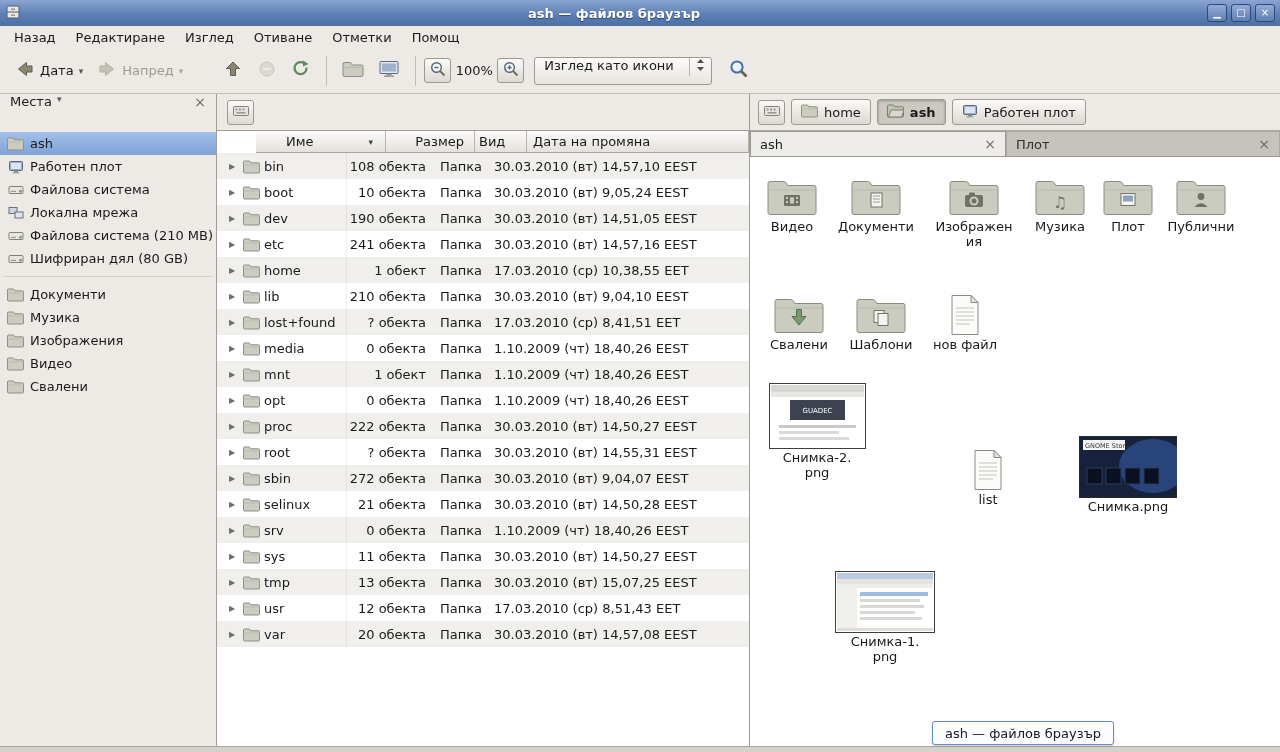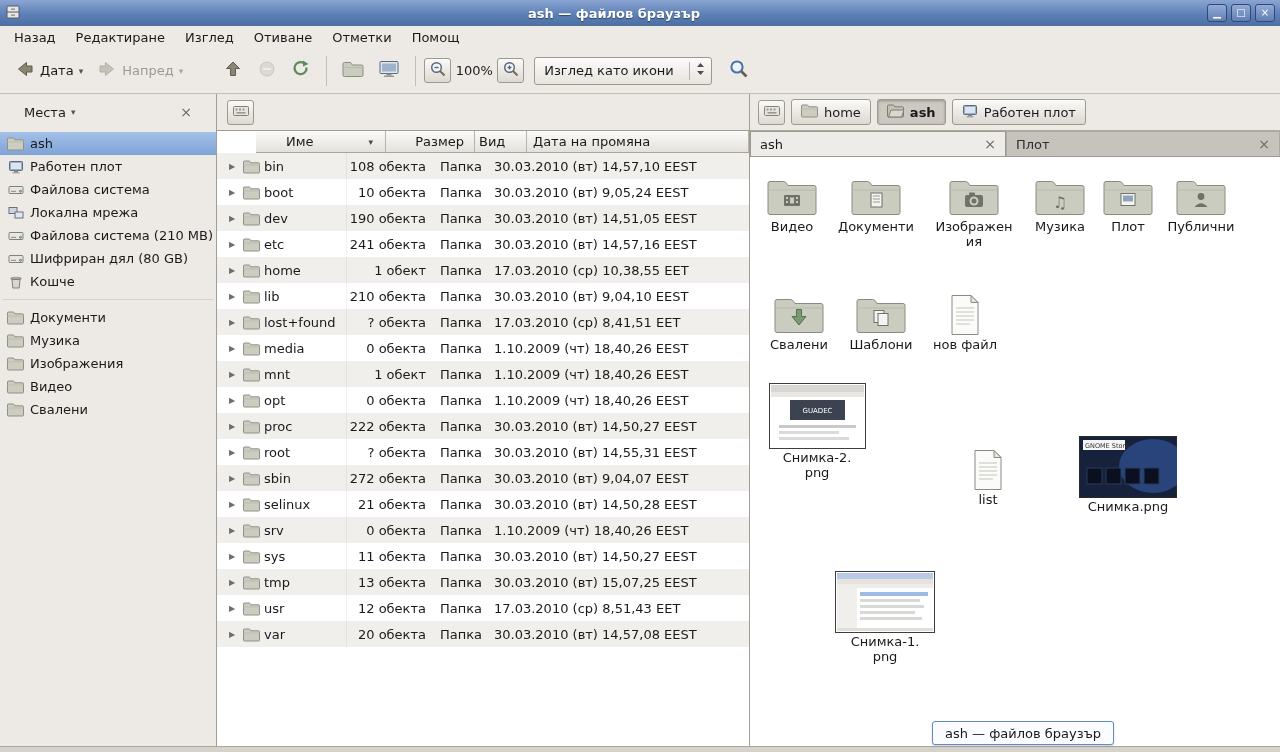--- a/index.html
+++ b/index.html
@@ -27,33 +27,33 @@
   .tbtn { display:flex; align-items:center; gap:5px; padding:5px 7px; border-radius:3px; }
   .tbtn.disabled { color:#9e9a92; }
   .tbtn.disabled svg { opacity:.4; }
   .dd { font-size:9px; color:#555; }
   .disabled .dd { color:#aaa69e; }
   .tsep { width:1px; height:30px; background:#c2beb6; margin:0 8px; flex:0 0 1px; }
   .tgap { width:26px; flex:0 0 26px; }
   .mini-btn { width:27px; height:25px; border:1px solid #9d998f; border-radius:3px;
     background:linear-gradient(#fbfaf8,#ddd9d2); display:flex; align-items:center; justify-content:center; }
   .zoom-label { width:46px; text-align:center; }
-  .combo { height:28px; margin-left:10px; min-width:178px; display:flex; align-items:center;
+  .combo { height:28px; margin-left:10px; min-width:178px; display:flex; align-items:flex-start;
     border:1px solid #9d998f; border-radius:3px; background:linear-gradient(#fcfbfa,#e8e4de);
     padding:0 6px 0 9px; }
   .combo-text { flex:1; }
   .combo-div { width:1px; height:18px; background:#b8b4ac; margin:0 6px; }
   .search-btn { margin-left:10px; }
 
   
   .main { flex:1; display:flex; min-height:0; }
 
   
   .sidebar { width:217px; flex:0 0 217px; border-right:1px solid #a19d95; display:flex; flex-direction:column; }
-  .side-head { height:36px; flex:0 0 36px; display:flex; align-items:center; padding:0 24px; gap:5px; }
+  .side-head { height:36px; flex:0 0 36px; display:flex; padding:0 10px; gap:5px; }
   .side-close { margin-left:auto; color:#6e6a63; font-size:14px; }
   .side-list { flex:1; padding-top:2px; }
   .side-item { height:23px; display:flex; align-items:center; gap:6px; padding:0 7px; white-space:nowrap; }
   .side-item.selected { background:linear-gradient(#a3c0e8,#7fa3d7); }
   .side-ico { width:17px; display:flex; justify-content:center; flex:0 0 17px; }
   .side-sep { height:1px; background:#d5d2cb; margin:6px 3px; }
 
   
   .pane-left { width:533px; flex:0 0 533px; border-right:1px solid #a19d95; display:flex; flex-direction:column; }
   .pane-top { height:36px; flex:0 0 36px; display:flex; align-items:center; padding:0 10px; }
@@ -269,30 +269,20 @@
           <div class="side-item">
             <span class="side-ico">
               <svg width="16" height="16" viewBox="0 0 16 16">
                 <rect x="1" y="4.5" width="14" height="7" rx="1" fill="#e8e6e0" stroke="#82807a"></rect>
                 <rect x="3" y="8.8" width="5" height="1.2" fill="#9a988f"></rect>
                 <circle cx="12.5" cy="9.3" r="1" fill="#9fc08f" stroke="#6d8a60"></circle>
               </svg>
             </span>
             <span class="side-label">Шифриран дял (80 GB)</span>
           </div>
-          <div class="side-item">
-            <span class="side-ico">
-              <svg width="16" height="16" viewBox="0 0 16 16">
-                <path d="M4 5.5 L12 5.5 L11.2 14 L4.8 14 Z" fill="#d7d5cd" stroke="#82807a"></path>
-                <rect x="3" y="3.8" width="10" height="1.6" rx="0.5" fill="#b6b4ac" stroke="#82807a"></rect>
-                <rect x="6.5" y="2.5" width="3" height="1.4" fill="#b6b4ac"></rect>
-              </svg>
-            </span>
-            <span class="side-label">Кошче</span>
-          </div>
           <div class="side-sep"></div>
           <div class="side-item">
             <span class="side-ico">
               <svg width="17" height="15" viewBox="0 0 17 15">
                 <path d="M0.5 3 Q0.5 2 1.5 2 L6 2 Q6.8 2 7.2 2.7 L7.8 3.8 L15.5 3.8 Q16.5 3.8 16.5 4.8 L16.5 13 Q16.5 14 15.5 14 L1.5 14 Q0.5 14 0.5 13 Z" fill="#ccccc0" stroke="#8f9084"></path>
                 <path d="M0.5 6 L16.5 6" stroke="#bcbdb1"></path>
               </svg>
             </span>
             <span class="side-label">Документи</span>
           </div>

